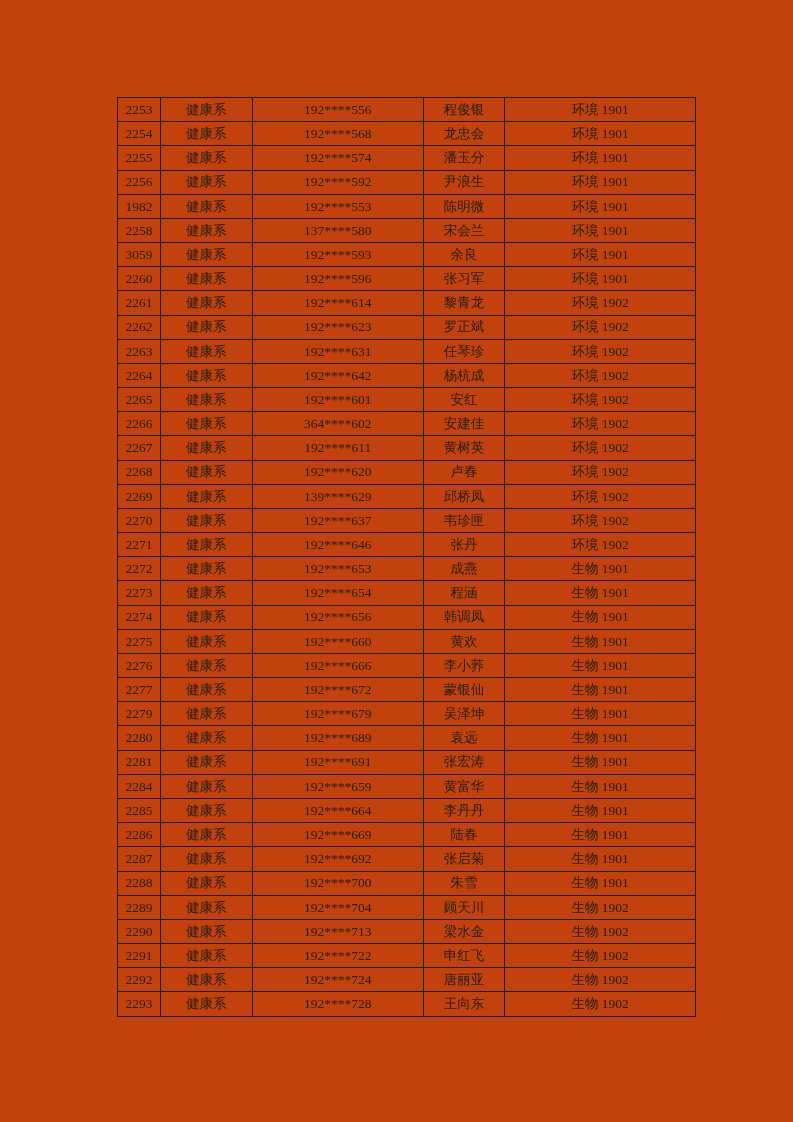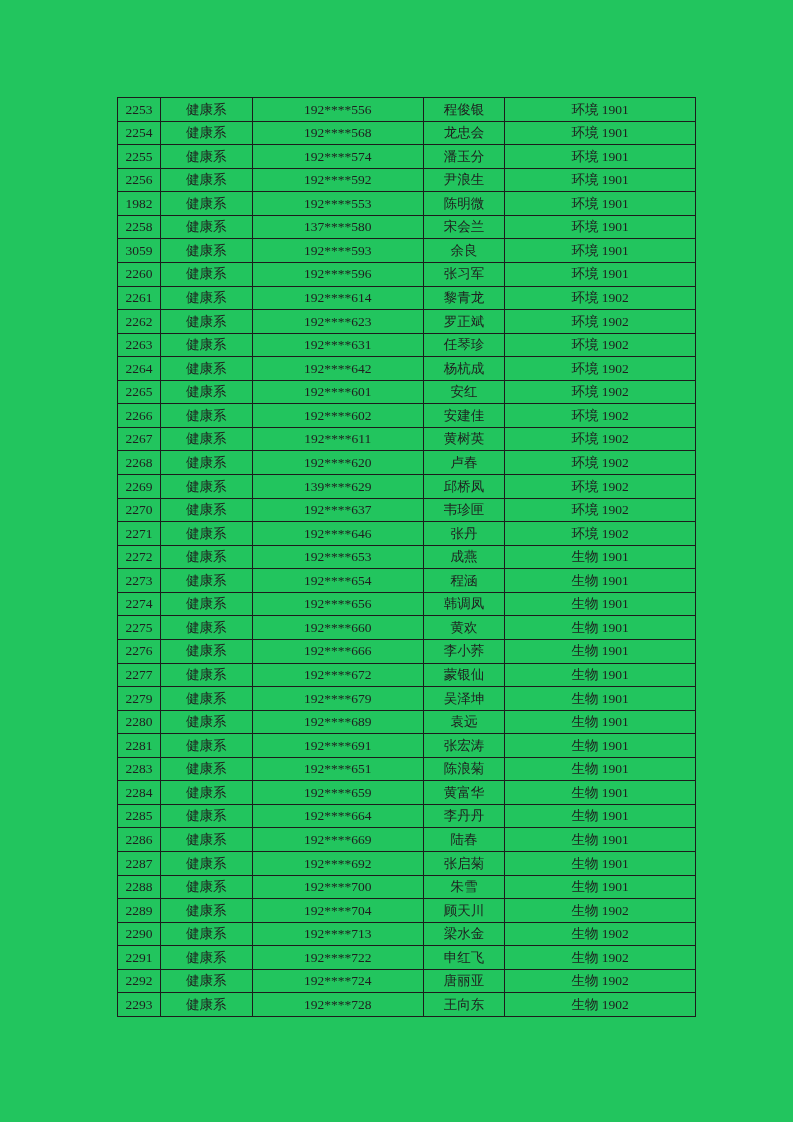--- a/index.html
+++ b/index.html
@@ -11,21 +11,21 @@
     position: relative;
     width: 793px;
     height: 1122px;
     overflow: hidden;
     font-family: "Liberation Serif", "DejaVu Serif", serif;
   }
   .page {
     position: absolute;
     left: 0; top: 0;
     width: 793px; height: 1122px;
-    background: #22c55e;
+    background: #c2410c;
   }
   table.roster {
     position: absolute;
     left: 117px;
     top: 97px;
     width: 579px;
     height: 920px;
     border-collapse: collapse;
     table-layout: fixed;
   }
@@ -144,21 +144,21 @@
         <tr>
           <td>2265</td>
           <td>健康系</td>
           <td>192****601</td>
           <td>安红</td>
           <td>环境 1902</td>
         </tr>
         <tr>
           <td>2266</td>
           <td>健康系</td>
-          <td>192****602</td>
+          <td>364****602</td>
           <td>安建佳</td>
           <td>环境 1902</td>
         </tr>
         <tr>
           <td>2267</td>
           <td>健康系</td>
           <td>192****611</td>
           <td>黄树英</td>
           <td>环境 1902</td>
         </tr>
@@ -244,27 +244,20 @@
           <td>健康系</td>
           <td>192****689</td>
           <td>袁远</td>
           <td>生物 1901</td>
         </tr>
         <tr>
           <td>2281</td>
           <td>健康系</td>
           <td>192****691</td>
           <td>张宏涛</td>
-          <td>生物 1901</td>
-        </tr>
-        <tr>
-          <td>2283</td>
-          <td>健康系</td>
-          <td>192****651</td>
-          <td>陈浪菊</td>
           <td>生物 1901</td>
         </tr>
         <tr>
           <td>2284</td>
           <td>健康系</td>
           <td>192****659</td>
           <td>黄富华</td>
           <td>生物 1901</td>
         </tr>
         <tr>

